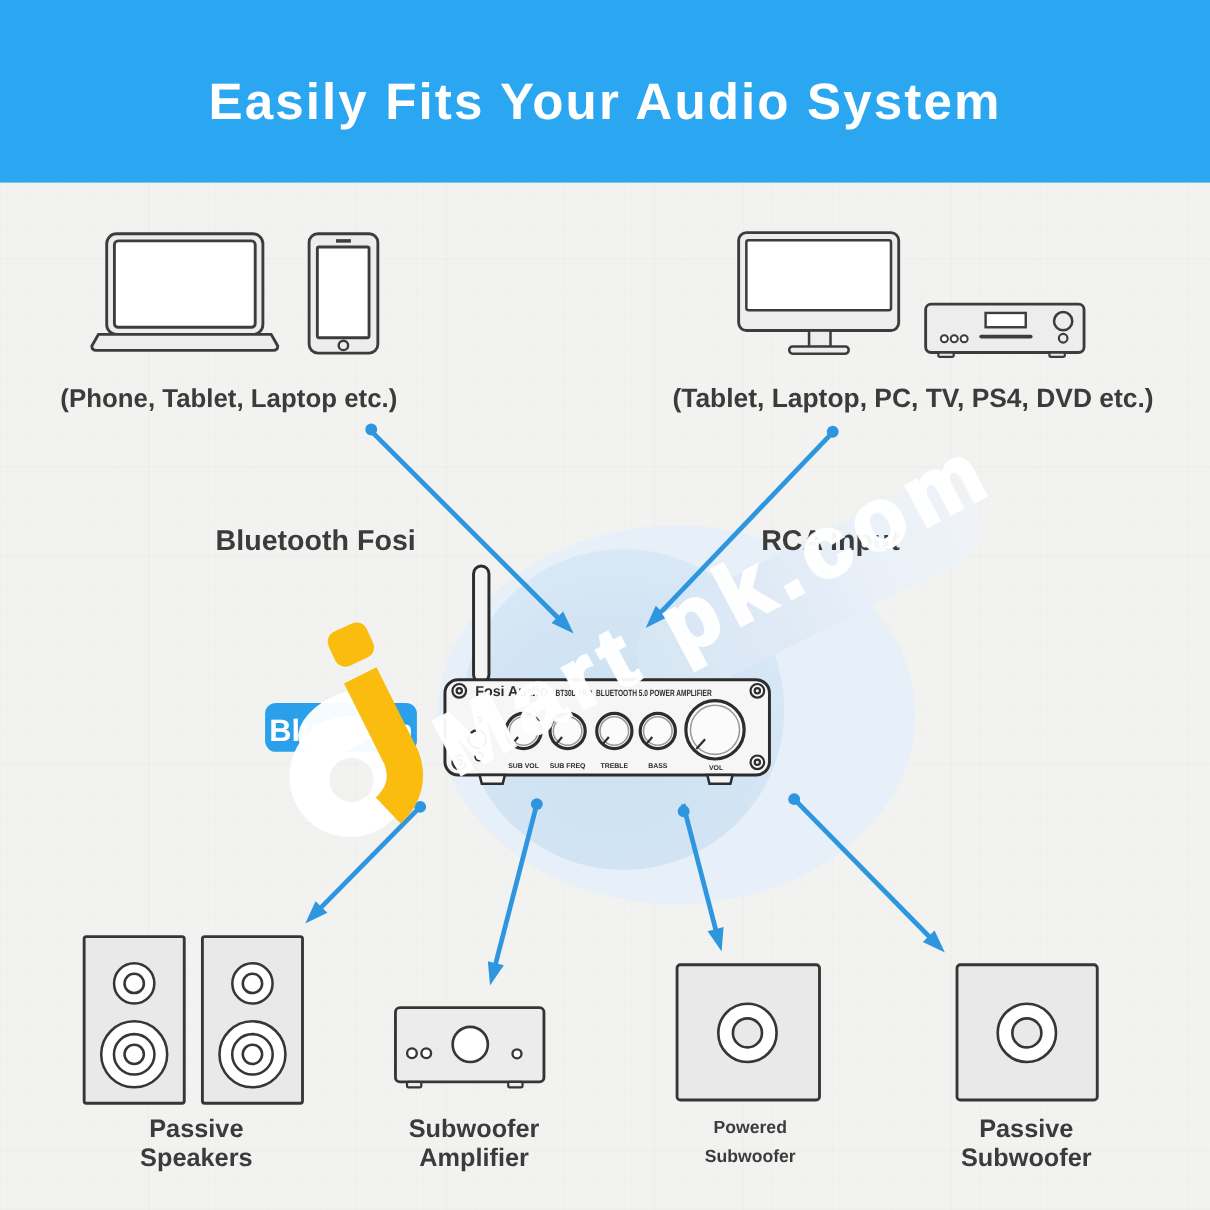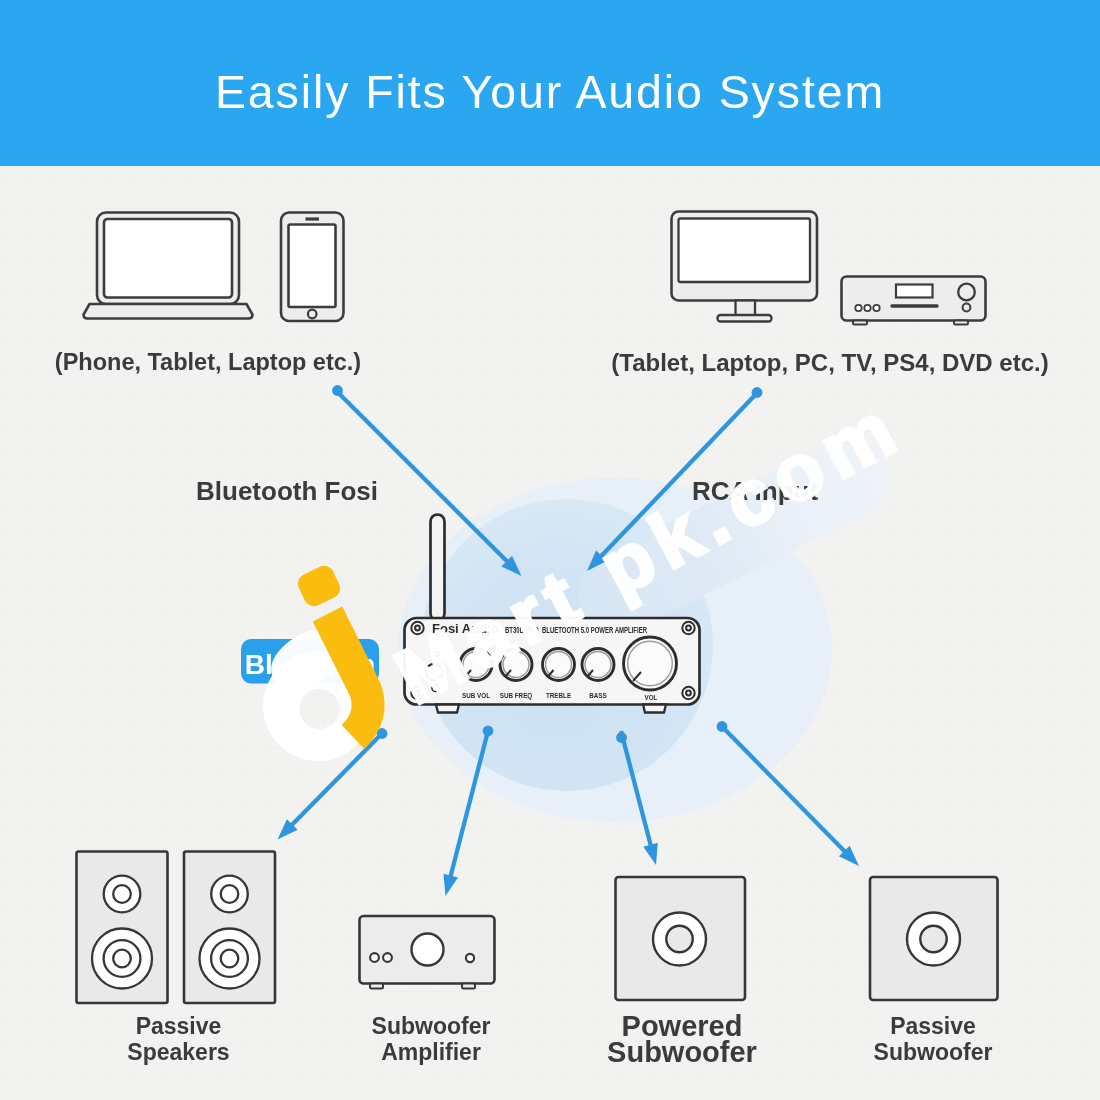--- a/index.html
+++ b/index.html
@@ -4,21 +4,21 @@
 <style>
   html,body{margin:0;padding:0;}
   body{width:1100px;height:1100px;overflow:hidden;position:relative;
        font-family:"Liberation Sans", sans-serif;
        background:
         repeating-linear-gradient(0deg, rgba(0,0,0,0.013) 0 1px, transparent 1px 27px),
         repeating-linear-gradient(90deg, rgba(0,0,0,0.013) 0 1px, transparent 1px 27px),
         #f2f2f1;}
   .banner{position:absolute;left:0;top:0;width:1100px;height:166px;background:#2ba6f0;}
   .title{position:absolute;left:0;top:64.5px;width:1100px;text-align:center;
-         color:#fff;font-size:46.5px;font-weight:normal;letter-spacing:1.9px;}
+         color:#fff;font-size:46.5px;font-weight:bold;letter-spacing:1.9px;}
   .blob{position:absolute;border-radius:50%;background:#d9e7f5;}
   .lab{position:absolute;color:#3b3b3b;font-weight:bold;text-align:center;}
   svg{position:absolute;left:0;top:0;}
 </style>
 </head>
 <body>
 
 <div class="blob" style="left:398px;top:478px;width:434px;height:344px;background:#e7f0f9;"></div>
 <div class="blob" style="left:421px;top:499px;width:292px;height:292px;background:radial-gradient(circle at 47% 63%, #cde1f2 0%, #d3e5f4 55%, #dae9f6 80%, #e1edf8 100%);"></div>
 <div class="blob" style="left:565px;top:495px;width:340px;height:80px;transform:rotate(-26.5deg);border-radius:40px;background:linear-gradient(90deg,#d6e6f4 0%,#dfeaf6 40%,#ebf1f8 72%,#eff3f8 100%);"></div>
@@ -172,21 +172,21 @@
     <circle cx="933.5" cy="939" r="13.2" fill="#e9e9e9" stroke-width="2.4"></circle>
   </g>
 </svg>
 
 <div class="lab" style="left:28px;top:349px;width:360px;font-size:23.5px;">(Phone, Tablet, Laptop etc.)</div>
 <div class="lab" style="left:610px;top:349px;width:440px;font-size:24px;white-space:nowrap;">(Tablet, Laptop, PC, TV, PS4, DVD etc.)</div>
 <div class="lab" style="left:137px;top:476px;width:300px;font-size:26px;">Bluetooth Fosi</div>
 <div class="lab" style="left:605px;top:476px;width:300px;font-size:26px;">RCA Input</div>
 <div class="lab" style="left:78.5px;top:1013px;width:200px;font-size:23px;line-height:26px;">Passive<br>Speakers</div>
 <div class="lab" style="left:331px;top:1013px;width:200px;font-size:23px;line-height:26px;">Subwoofer<br>Amplifier</div>
-<div class="lab" style="left:582px;top:1013px;width:200px;font-size:29px;line-height:26px;">Powered<br>Subwoofer</div>
+<div class="lab" style="left:582px;top:1013px;width:200px;font-size:16px;line-height:26px;">Powered<br>Subwoofer</div>
 <div class="lab" style="left:833px;top:1013px;width:200px;font-size:23px;line-height:26px;">Passive<br>Subwoofer</div>
 
 <svg width="1100" height="1100" viewBox="0 0 1100 1100" style="z-index:5;">
   <ellipse cx="311" cy="657" rx="43" ry="25" transform="rotate(-27 311 657)" fill="rgba(255,255,255,0.96)"></ellipse>
   <path d="M318 651 a55 55 0 1 0 0.01 0 Z M319.5 689 a20 20 0 1 1 -0.01 0 Z" fill="rgba(255,255,255,0.96)" fill-rule="evenodd"></path>
   <path d="M327.5 614 L365 689 Q375 716 353 737" stroke-width="33" fill="none" stroke="#f9bc0f"></path>
   <rect x="300" y="569" width="38" height="34" rx="10" fill="#f9bc0f" transform="rotate(-25 319 586)"></rect>
   <text x="415" y="706" transform="rotate(-28 415 706)" font-size="78" font-weight="bold" letter-spacing="9" fill="rgba(255,255,255,0.95)" stroke="rgba(255,255,255,0.95)" stroke-width="3.6" font-family="Liberation Sans, sans-serif">Mart pk.com</text>
 </svg>
 

